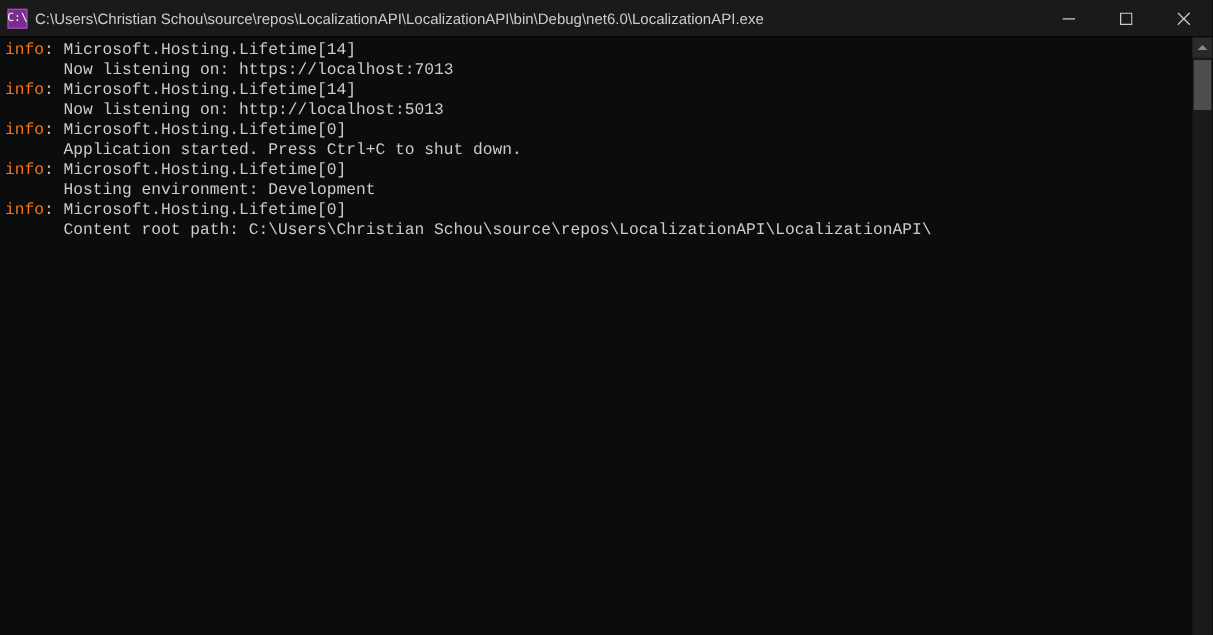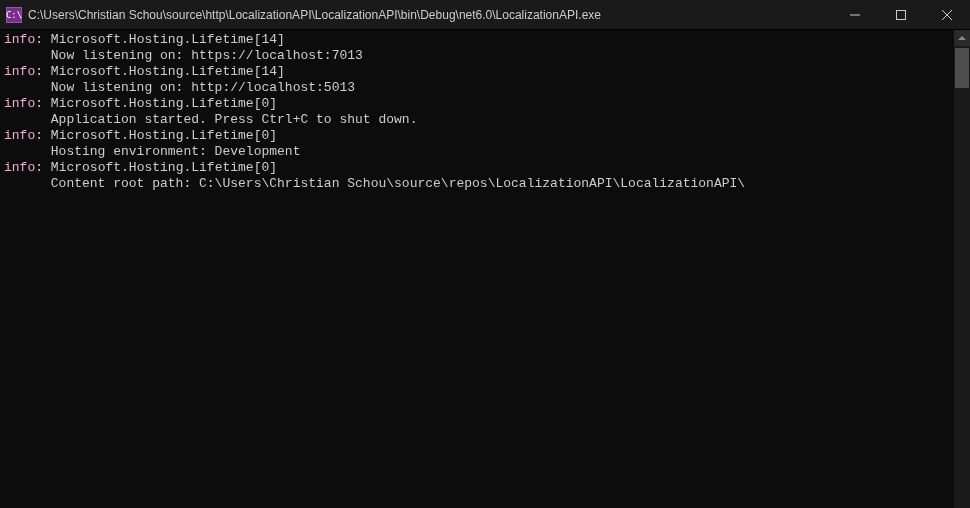--- a/index.html
+++ b/index.html
@@ -71,21 +71,21 @@
       padding: 2px 4px;
       line-height: 16px;
       white-space: pre;
       color: #cccccc;
       overflow: hidden;
     }
     .log-line {
       display: block;
     }
     .level {
-      color: #f9a8d4;
+      color: #f97316;
     }
     .indent {
       display: inline-block;
       width: 6ch;
     }
     .scrollbar {
       width: 16px;
       background: #1a1a1a;
       position: relative;
     }
@@ -104,21 +104,21 @@
       right: 1px;
       height: 40px;
       background: #4d4d4d;
     }
   </style>
 </head>
 <body>
 
 <div class="title-bar">
   <span class="app-icon">C:\</span>
-  <span class="title-text">C:\Users\Christian Schou\source\http\LocalizationAPI\LocalizationAPI\bin\Debug\net6.0\LocalizationAPI.exe</span>
+  <span class="title-text">C:\Users\Christian Schou\source\repos\LocalizationAPI\LocalizationAPI\bin\Debug\net6.0\LocalizationAPI.exe</span>
   <div class="window-controls">
     <div class="win-btn">
       <svg viewBox="0 0 10 10">
           <line x1="0" y1="5" x2="10" y2="5" stroke="currentColor" stroke-width="1"></line>
         </svg>
     </div>
     <div class="win-btn">
       <svg viewBox="0 0 10 10">
           <rect x="0.5" y="0.5" width="9" height="9" fill="none" stroke="currentColor" stroke-width="1"></rect>
         </svg>

